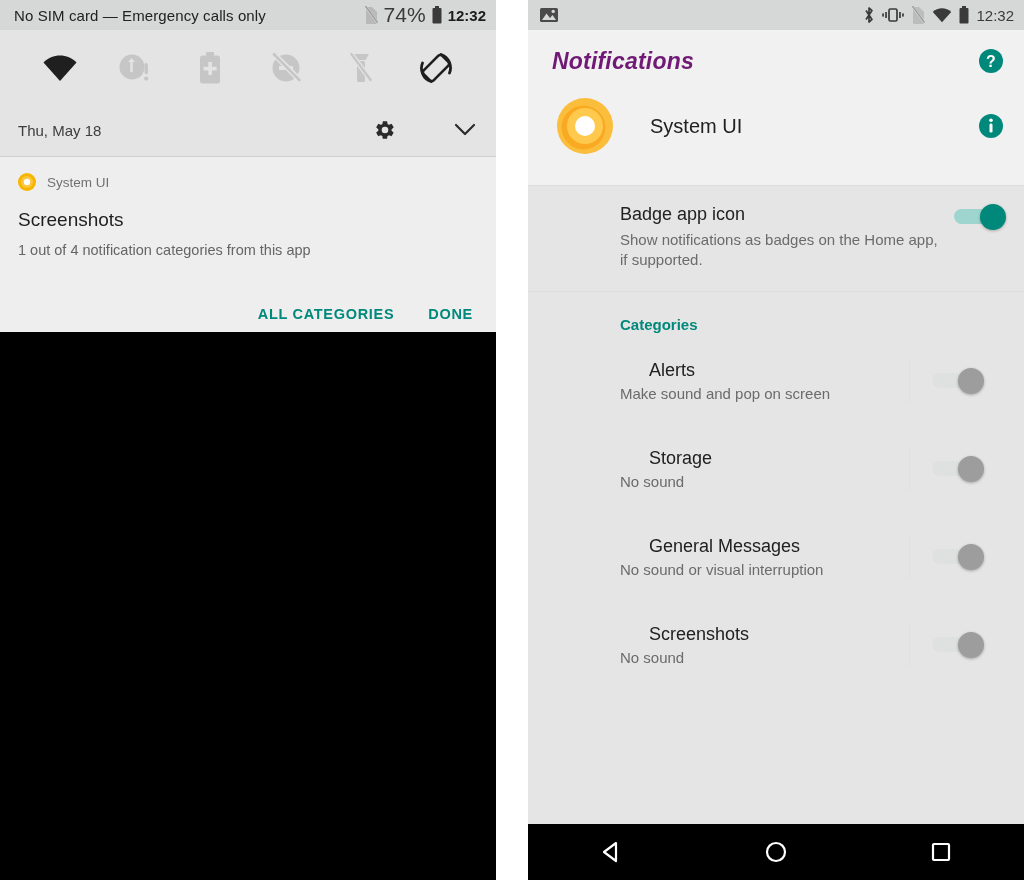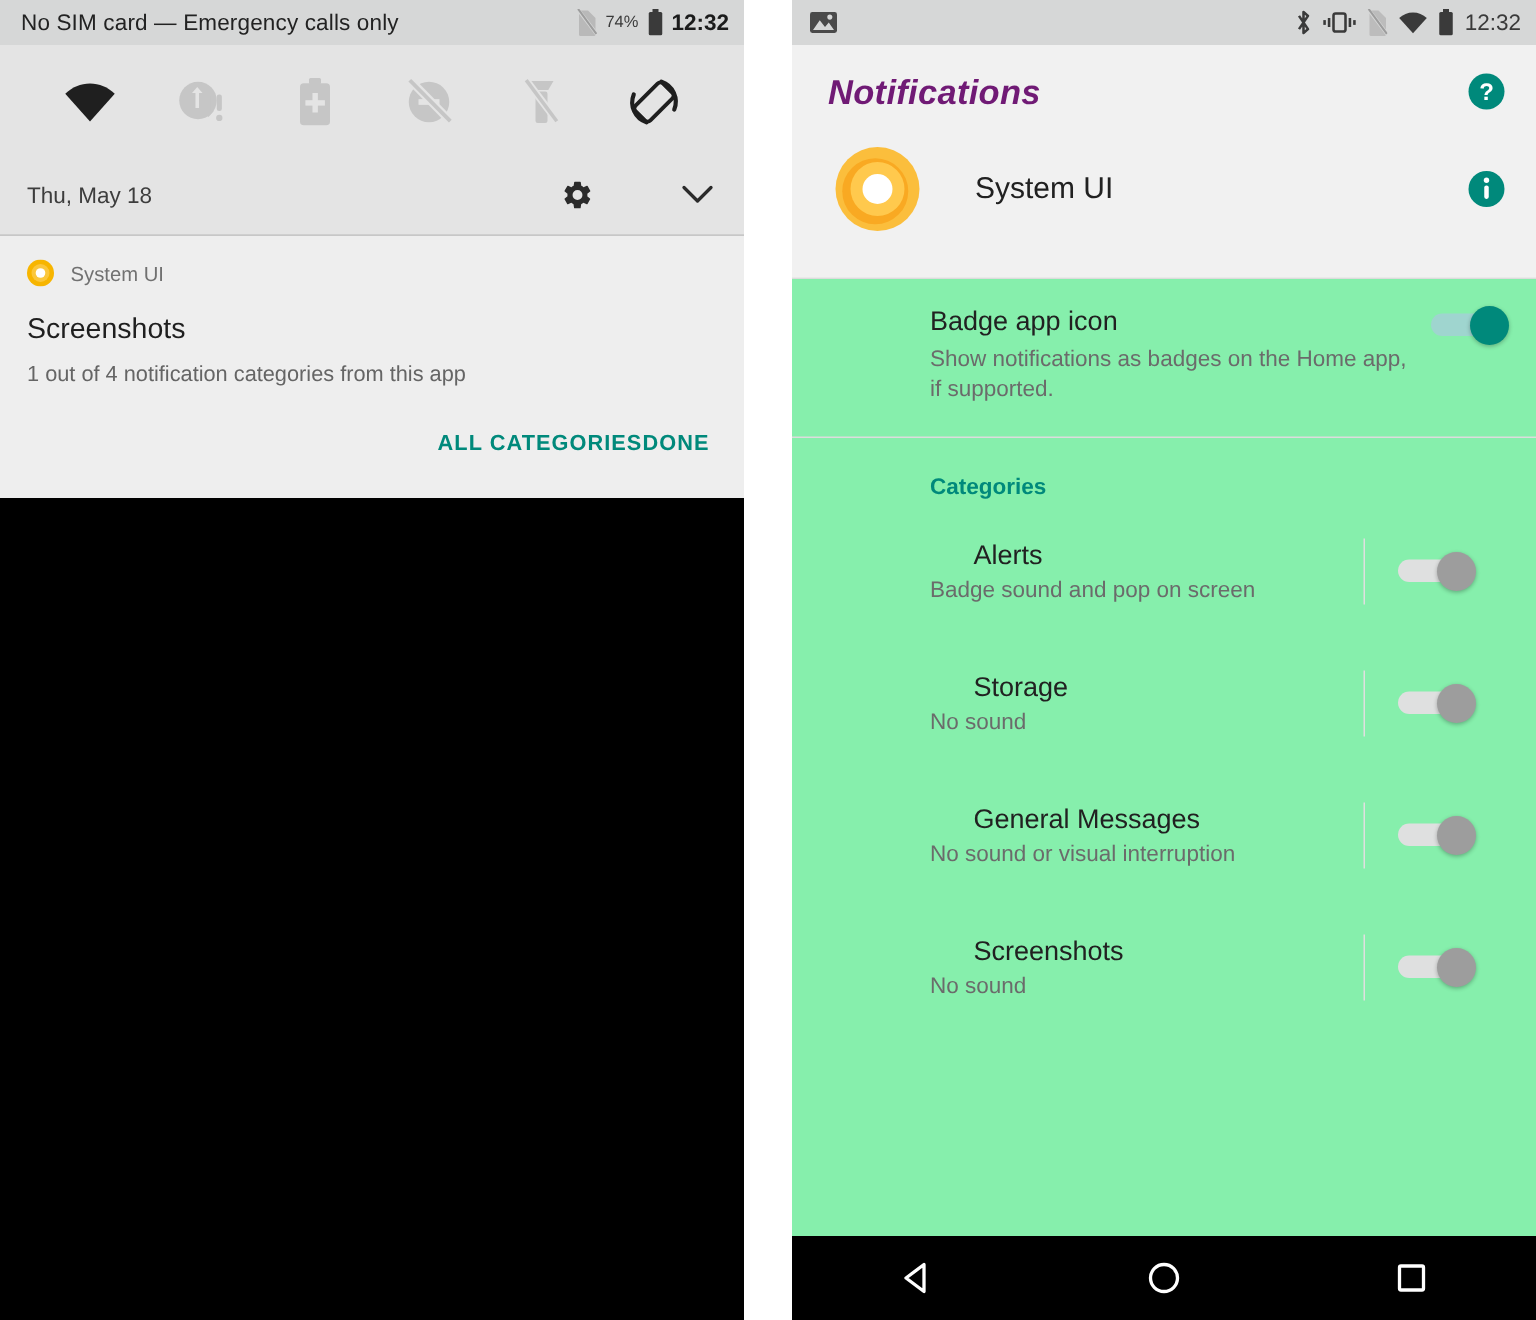--- a/index.html
+++ b/index.html
@@ -20,21 +20,21 @@
   .l-statusbar {
     position: relative; height: 30px; background: #d6d7d7;
     display: flex; align-items: center; padding: 0 10px 0 14px;
   }
   .l-status-text {
     font-size: 15px; color: #222; letter-spacing: .1px; white-space: nowrap;
   }
   .l-status-right {
     margin-left: auto; display: flex; align-items: center; gap: 6px;
   }
-  .l-status-right .pct { font-size: 11px; color: #3a3a3a; }
+  .l-status-right .pct { font-size: 21px; color: #3a3a3a; }
   .l-status-right .clock { font-size: 15px; color: #1b1b1b; font-weight: bold; }
 
   
   .qs-panel { background: #e4e4e4; padding-top: 2px; }
   .qs-tiles {
     display: flex; align-items: center; height: 72px; padding: 0 22px;
   }
   .qs-tile { flex: 1; display: flex; justify-content: center; align-items: center; }
   .qs-datebar {
     display: flex; align-items: center; height: 52px; padding: 0 20px 0 18px;
@@ -43,22 +43,22 @@
   .qs-actions { margin-left: auto; display: flex; align-items: center; gap: 58px; }
   .qs-sep { height: 1px; background: #cfcfcf; }
 
   
   .notif-card { background: #eeeeee; padding: 14px 18px 10px 18px; }
   .notif-app { display: flex; align-items: center; gap: 11px; height: 22px; }
   .notif-app-name { font-size: 13.5px; color: #717171; }
   .notif-title { font-size: 19px; color: #1f1f1f; margin-top: 16px; }
   .notif-sub { font-size: 14.5px; color: #656565; margin-top: 11px; }
   .notif-buttons {
-    display: flex; justify-content: flex-end; align-items: flex-start;
-    margin-top: 30px; padding-right: 5px; height: 34px;
+    display: flex; justify-content: flex-end; align-items: flex-end;
+    gap: 34px; margin-top: 30px; padding-right: 5px; height: 34px;
   }
   .notif-btn {
     font-size: 14.5px; font-weight: bold; color: #00897b; letter-spacing: .7px;
   }
 
   
   .wallpaper {
     position: relative; flex: 1;
     background:
       radial-gradient(ellipse 200px 90px at 330px 250px, rgba(120,40,45,.30), rgba(0,0,0,0) 70%),
@@ -85,21 +85,21 @@
   .r-clock { font-size: 15px; color: #3a3a3a; }
 
   .r-header { background: #f1f1f1; padding: 18px 20px 0 24px; }
   .r-header-row { display: flex; align-items: flex-start; }
   .r-title { font-size: 23px; color: #701a75; font-weight: bold; letter-spacing: .2px; font-style: italic; }
   .r-app-row { display: flex; align-items: center; padding: 22px 0 30px 0; }
   .r-app-icon { width: 58px; height: 58px; margin-left: 4px; }
   .r-app-name { font-size: 20px; color: #212121; margin-left: 36px; }
   .r-info { margin-left: auto; }
 
-  .r-body { flex: 1; background: #86efac; }
+  .r-body { flex: 1; background: #e5e5e5; }
   .r-divider { height: 1px; background: #dcdcdc; }
 
   .pref-row { display: flex; align-items: flex-start; padding: 18px 18px 20px 92px; }
   .pref-text { flex: 1; padding-right: 16px; }
   .pref-title { font-size: 18px; color: #212121; }
   .pref-sub { font-size: 15px; color: #6b6b6b; margin-top: 5px; line-height: 1.35; }
 
   .section-label {
     font-size: 15px; color: #00897b; font-weight: bold;
     padding: 24px 0 4px 92px;
@@ -381,21 +381,21 @@
         </span>
       </div>
 
       <div class="r-divider"></div>
 
       <div class="section-label">Categories</div>
 
       <div class="cat-row">
         <div class="cat-text">
           <div class="cat-title">Alerts</div>
-          <div class="cat-sub">Badge sound and pop on screen</div>
+          <div class="cat-sub">Make sound and pop on screen</div>
         </div>
         <span class="cat-vdiv"></span>
         <span class="cat-switch-wrap">
           <span class="switch off">
               <span class="track"></span>
               <span class="thumb"></span>
             </span>
         </span>
       </div>
 

